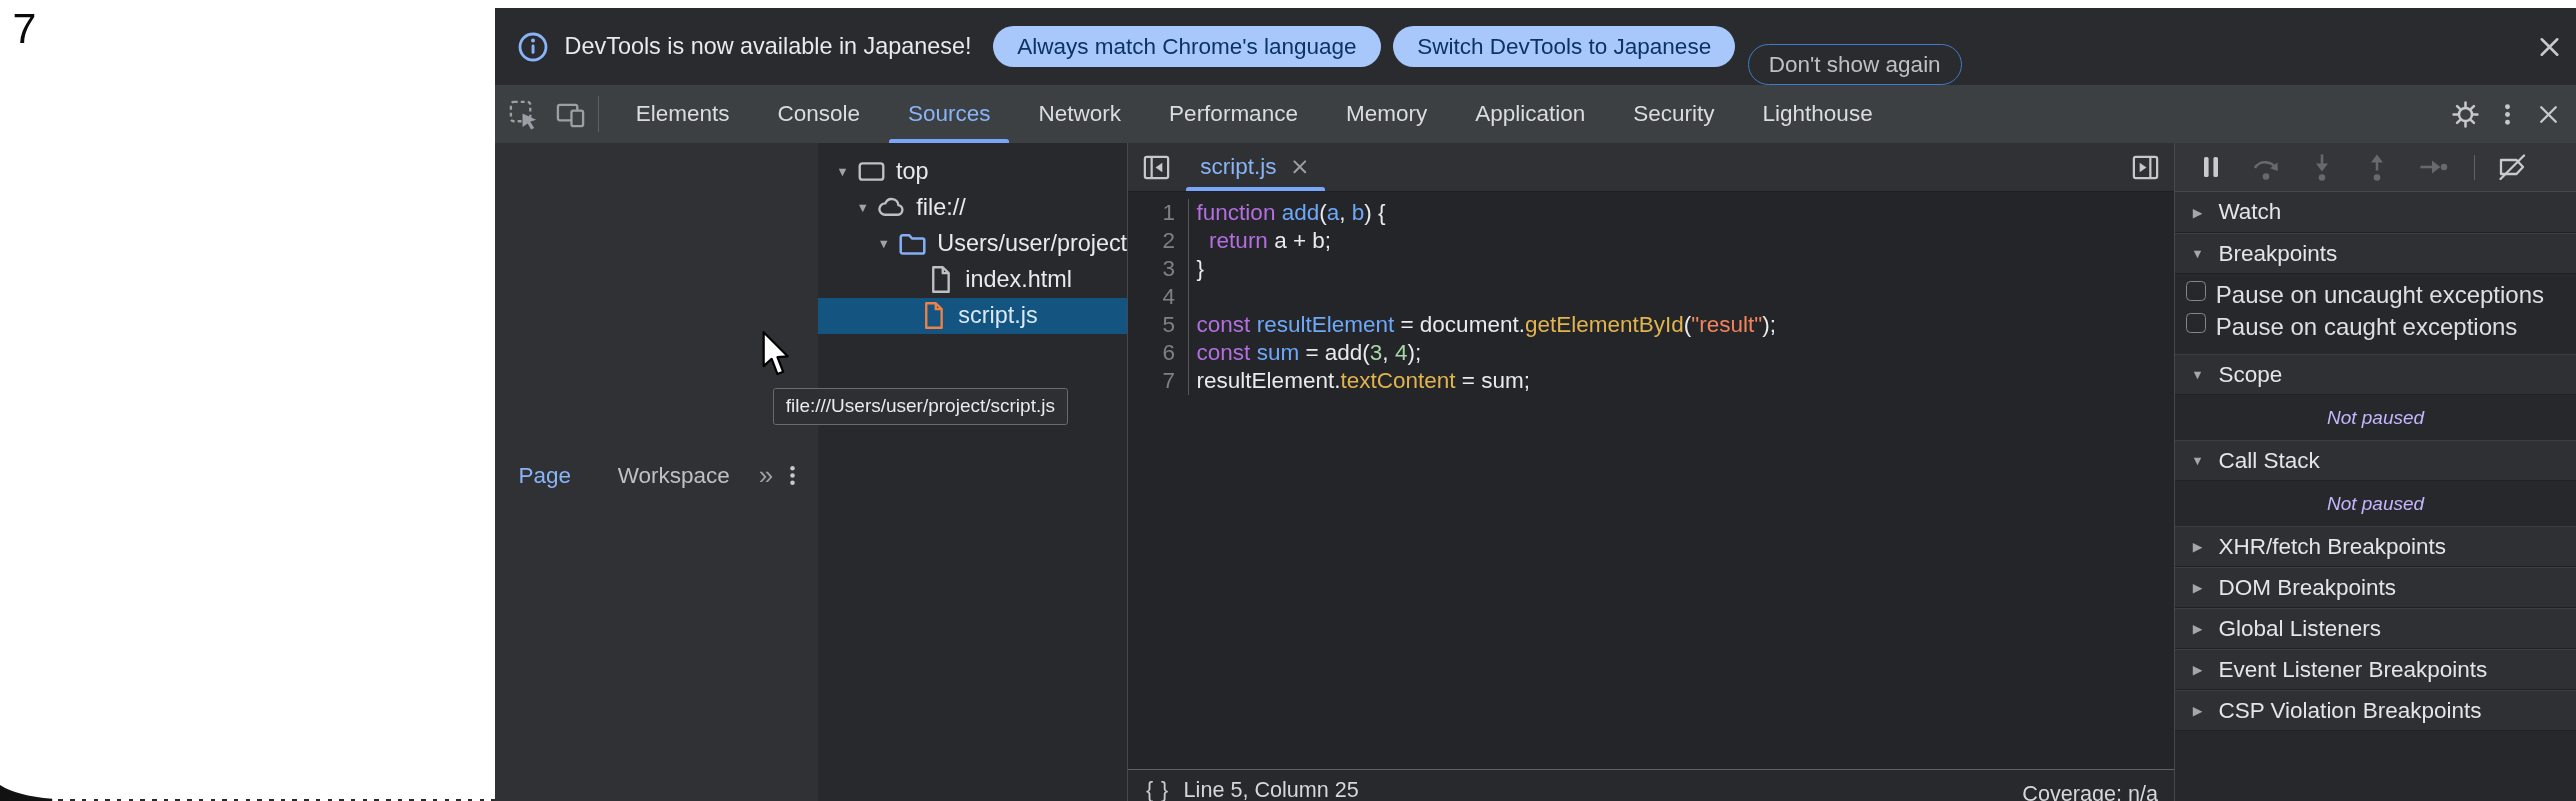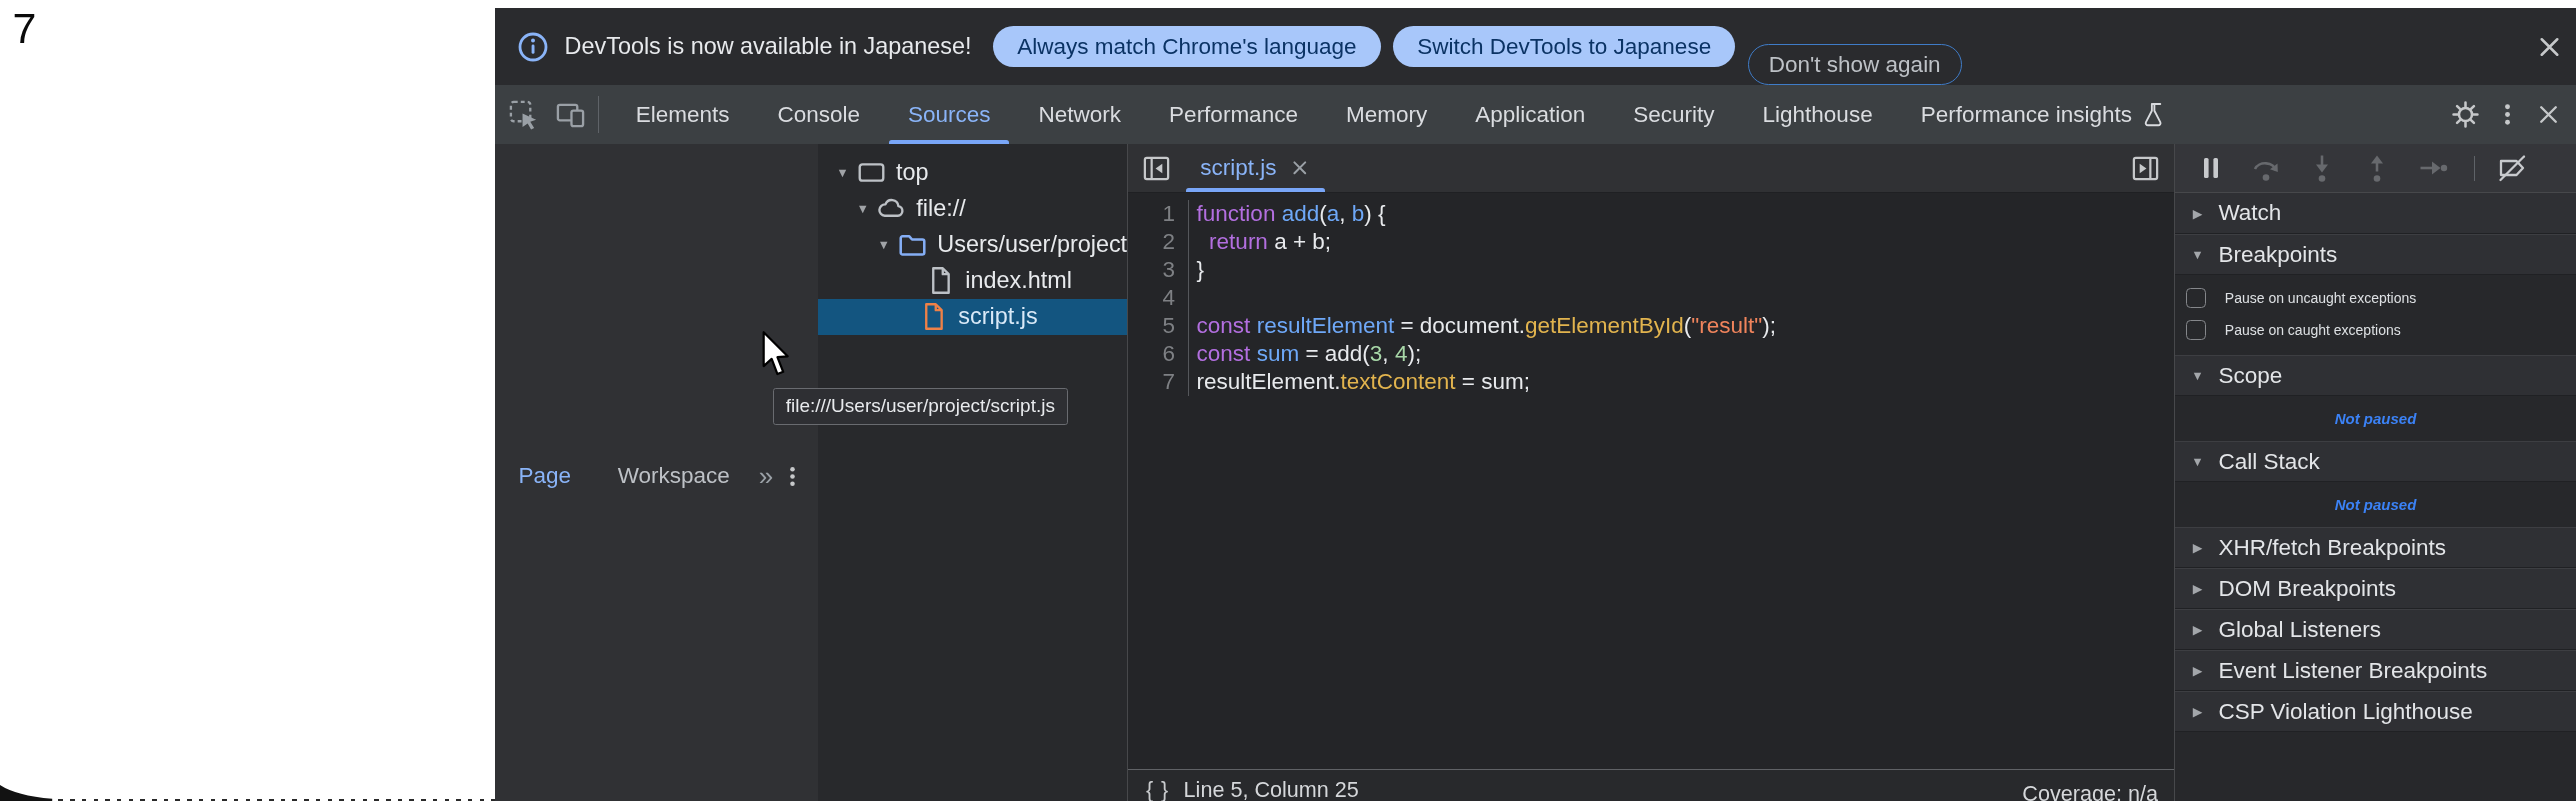--- a/index.html
+++ b/index.html
@@ -107,26 +107,26 @@
   .dbg-icon { width:32px; height:32px; color:#c8cacd; margin-right:23.4px; flex:0 0 32px; }
   .dbg-icon.disabled { color:#67696d; }
   .dbg-sep { width:0.9px; height:25px; background:#5f6368; margin:0 21.6px 0 1.8px; }
 
   .section-header { height:41px; background:#2f3034; border-top:0.9px solid #3d3e42;
     border-bottom:0.9px solid #202124; display:flex; align-items:center; padding-left:12.6px;
     gap:10.8px; font-size:22.5px; color:#e3e5e8; }
   .section-header:first-child { border-top:none; }
   .sec-arrow { flex:0 0 20px; font-size:12.6px; color:#a3a6aa; text-align:center; }
   .bp-list { padding:7.2px 0 9px; }
-  .bp-row { height:32px; display:flex; align-items:center; gap:19px; padding-left:10.8px;
-    font-size:14px; color:#dde0e3; }
+  .bp-row { height:32px; display:flex; align-items:flex-start; gap:10px; padding-left:10.8px;
+    font-size:24px; color:#dde0e3; }
   .checkbox { flex:0 0 20px; width:20px; height:20px; border:1.8px solid #85878b;
     border-radius:4.5px; background:transparent; }
   .placeholder { height:45px; display:flex; align-items:center; justify-content:center;
-    font-style:italic; color:#3b82f6; font-size:15px;font-weight:bold; }
+    font-style:italic; color:#c4b5fd; font-size:19px; }
 
   
   .tooltip { position:absolute; left:278px; top:380px; background:#2e2f33;
     border:0.9px solid #696b70; border-radius:2.7px; color:#e8eaed; font-size:19px;
     padding:6.3px 11.7px; white-space:nowrap; z-index:5; }
   .tree-cursor { position:absolute; left:266px; top:322px; width:32px; height:49px; z-index:6; }
 
   svg { display:block; width:100%; height:100%; }
 </style>
 </head>
@@ -198,28 +198,20 @@
         </div>
         <div class="main-tab">
           <span>Application</span>
         </div>
         <div class="main-tab">
           <span>Security</span>
         </div>
         <div class="main-tab">
           <span>Lighthouse</span>
         </div>
-        <div class="main-tab">
-          <span>Performance insights</span>
-          <span class="tab-flask">
-            <svg viewBox="0 0 32 32">
-              <path d="M11.5 3.5 h9 M13.5 3.5 v8 l7 13.5 a2.6 2.6 0 0 1 -2.3 3.8 h-12.4 a2.6 2.6 0 0 1 -2.3 -3.8 l7 -13.5 v-8" fill="none" stroke="currentColor" stroke-width="2.2" stroke-linecap="round" stroke-linejoin="round"></path>
-            </svg>
-          </span>
-        </div>
       </div>
     <div class="tb-right">
         <div class="vsep"></div>
         <span class="tb-icon">
           <svg viewBox="0 0 32 32">
             <g stroke="currentColor" stroke-width="2.8" stroke-linecap="round">
               <circle cx="16" cy="16" r="7.2" fill="none"></circle>
               <path d="M16 2.8v4.6M16 24.6v4.6M2.8 16h4.6M24.6 16h4.6M6.7 6.7l3.2 3.2M22.1 22.1l3.2 3.2M25.3 6.7L22.1 9.9M9.9 22.1l-3.2 3.2"></path>
             </g>
           </svg>
@@ -460,21 +452,21 @@
           <div class="section-header">
             <span class="sec-arrow">▶</span>
             <span>Global Listeners</span>
           </div>
           <div class="section-header">
             <span class="sec-arrow">▶</span>
             <span>Event Listener Breakpoints</span>
           </div>
           <div class="section-header">
             <span class="sec-arrow">▶</span>
-            <span>CSP Violation Lighthouse</span>
+            <span>CSP Violation Breakpoints</span>
           </div>
         </div>
     </div>
   </div>
 
   <div class="tooltip">file:///Users/user/project/script.js</div>
   <svg class="tree-cursor" viewBox="0 0 36 54">
     <polygon points="3,2 3,40 12,32 18.5,49 25,46.5 18.5,30 30,29" fill="#ffffff" stroke="#000000" stroke-width="2.5" stroke-linejoin="round"></polygon>
   </svg>
 </div>

